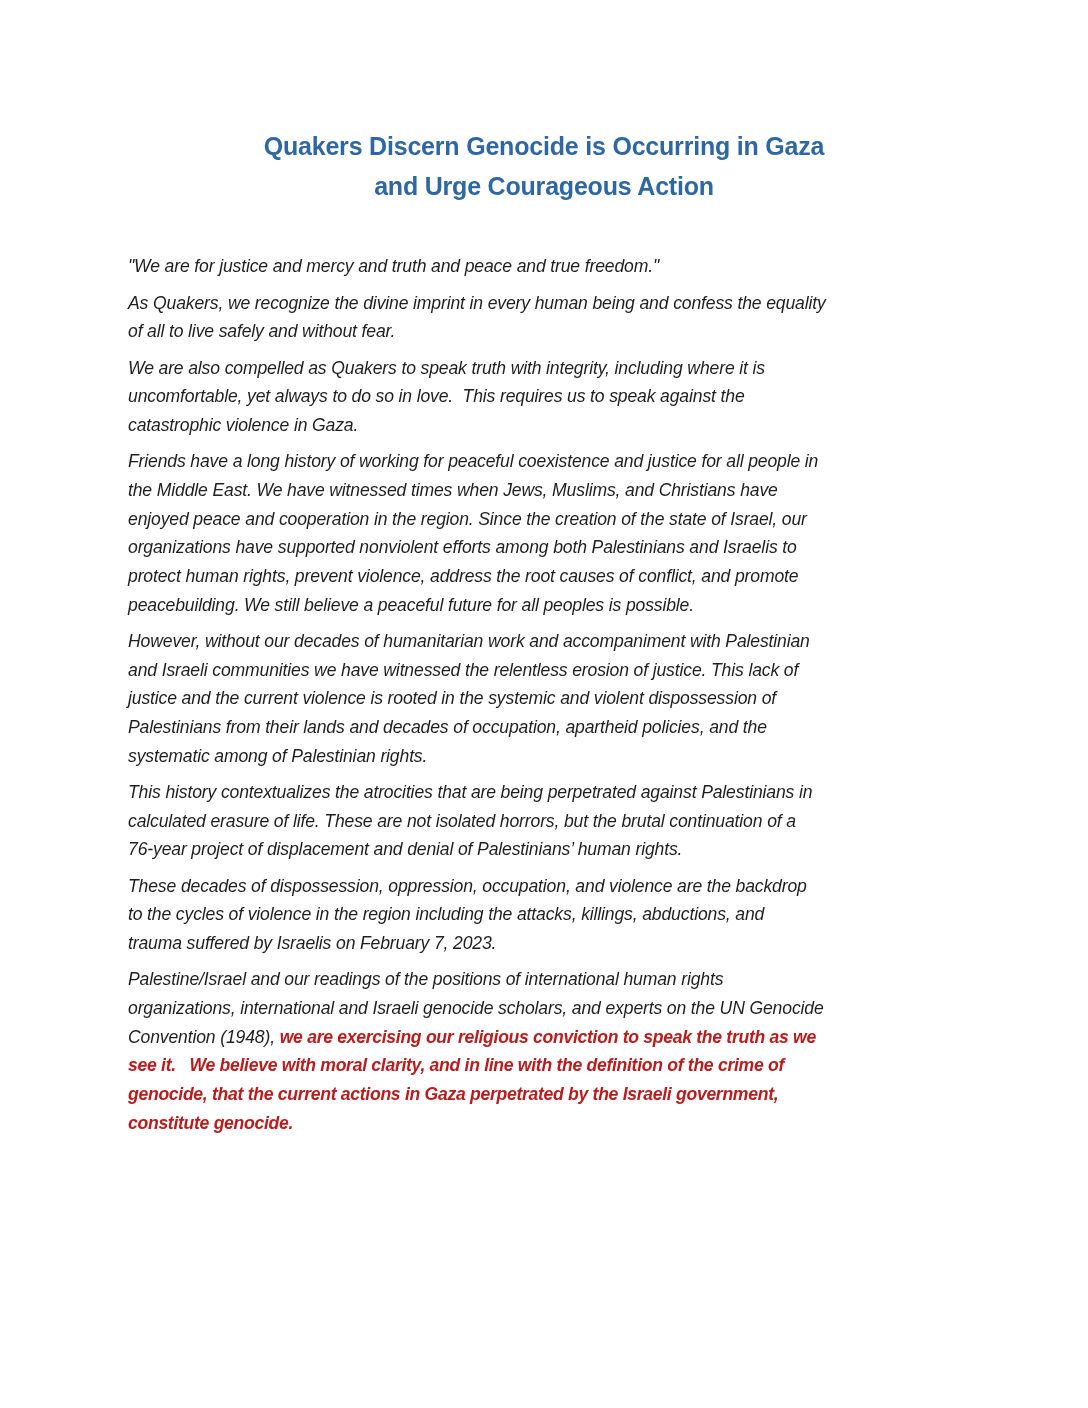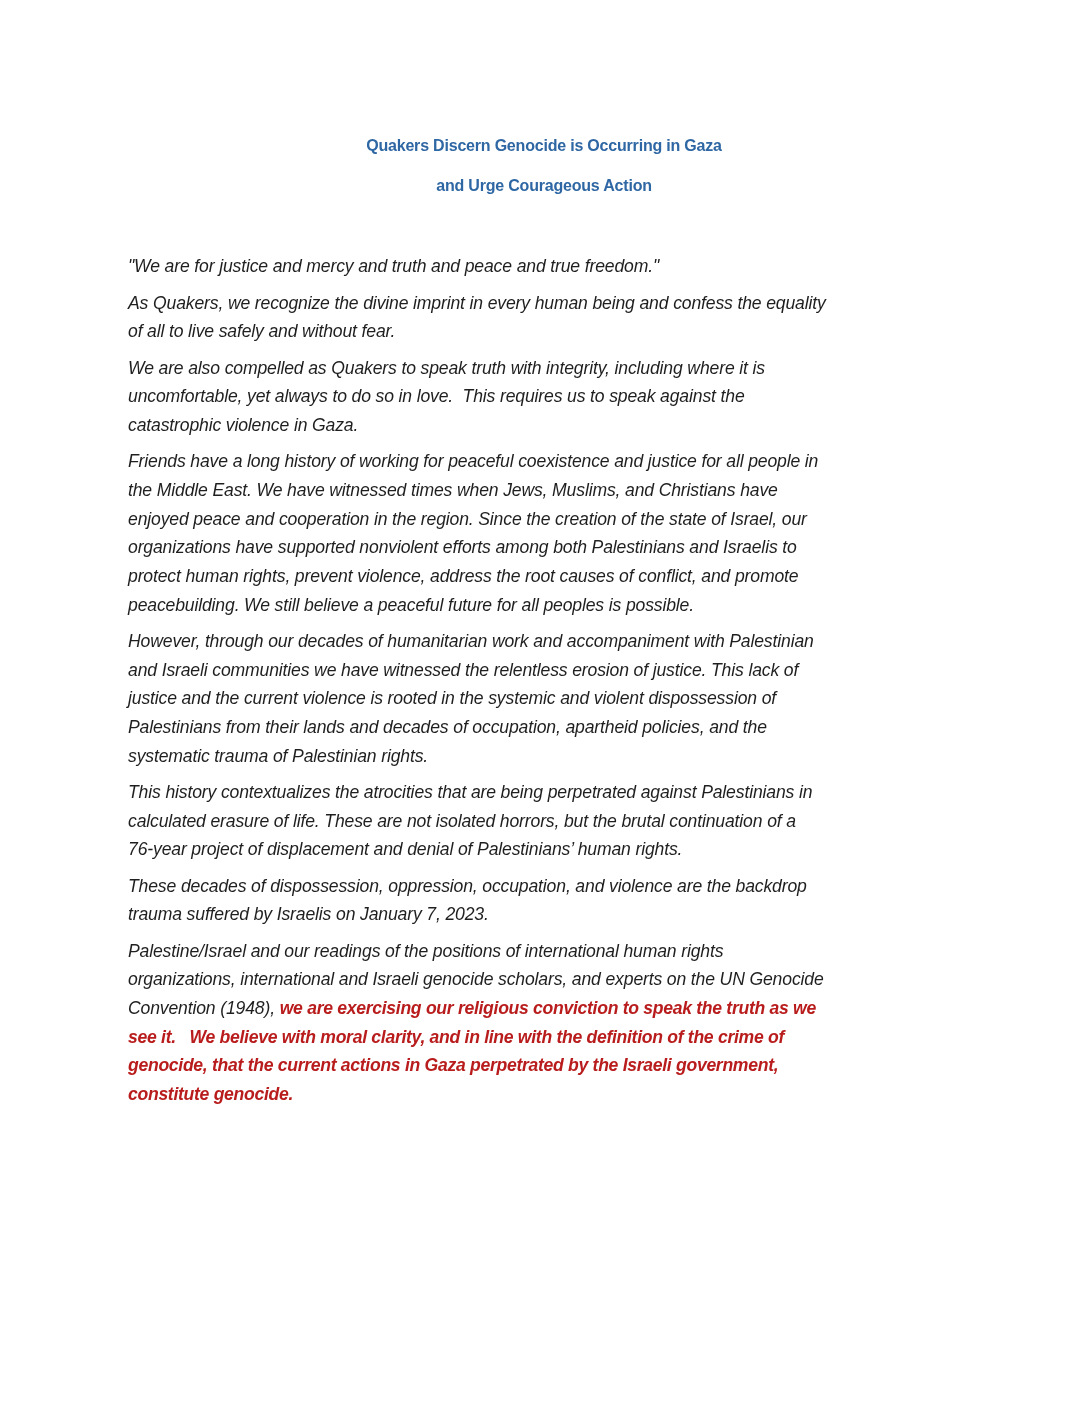--- a/index.html
+++ b/index.html
@@ -23,21 +23,21 @@
       background: #ffffff;
     }
     .title {
       position: absolute;
       left: 0;
       width: 1088px;
       top: 126px;
       text-align: center;
       color: #2e67a3;
       font-weight: bold;
-      font-size: 16px;
+      font-size: 25px;
       line-height: 40px;
       letter-spacing: -0.2px;
     }
     .title .tline { display: block; white-space: nowrap; }
     .content {
       position: absolute;
       left: 128px;
       top: 252px;
       width: 840px;
       font-size: 17.6px;
@@ -89,36 +89,37 @@
     <div class="para">
       <span class="line">Friends have a long history of working for peaceful coexistence and justice for all people in</span>
       <span class="line">the Middle East. We have witnessed times when Jews, Muslims, and Christians have</span>
       <span class="line">enjoyed peace and cooperation in the region. Since the creation of the state of Israel, our</span>
       <span class="line">organizations have supported nonviolent efforts among both Palestinians and Israelis to</span>
       <span class="line">protect human rights, prevent violence, address the root causes of conflict, and promote</span>
       <span class="line">peacebuilding. We still believe a peaceful future for all peoples is possible.</span>
     </div>
 
     <div class="para">
-      <span class="line">However, through our decades of humanitarian work and accompaniment with Palestinian</span>
+      <span class="line">However, without our decades of humanitarian work and accompaniment with Palestinian</span>
       <span class="line">and Israeli communities we have witnessed the relentless erosion of justice. This lack of</span>
       <span class="line">justice and the current violence is rooted in the systemic and violent dispossession of</span>
       <span class="line">Palestinians from their lands and decades of occupation, apartheid policies, and the</span>
-      <span class="line">systematic trauma of Palestinian rights.</span>
+      <span class="line">systematic among of Palestinian rights.</span>
     </div>
 
     <div class="para">
       <span class="line">This history contextualizes the atrocities that are being perpetrated against Palestinians in</span>
       <span class="line">calculated erasure of life. These are not isolated horrors, but the brutal continuation of a</span>
       <span class="line">76-year project of displacement and denial of Palestinians’ human rights.</span>
     </div>
 
     <div class="para">
       <span class="line">These decades of dispossession, oppression, occupation, and violence are the backdrop</span>
-      <span class="line">trauma suffered by Israelis on January 7, 2023.</span>
+      <span class="line">to the cycles of violence in the region including the attacks, killings, abductions, and</span>
+      <span class="line">trauma suffered by Israelis on February 7, 2023.</span>
     </div>
 
     <div class="para">
       <span class="line">Palestine/Israel and our readings of the positions of international human rights</span>
       <span class="line">organizations, international and Israeli genocide scholars, and experts on the UN Genocide</span>
       <span class="line"><span style="white-space:pre;">Convention (1948), </span><span class="emph">we are exercising our religious conviction to speak the truth as we</span></span>
       <span class="line emph" style="white-space:pre;">see it.   We believe with moral clarity, and in line with the definition of the crime of</span>
       <span class="line emph">genocide, that the current actions in Gaza perpetrated by the Israeli government,</span>
       <span class="line emph">constitute genocide.</span>
     </div>

